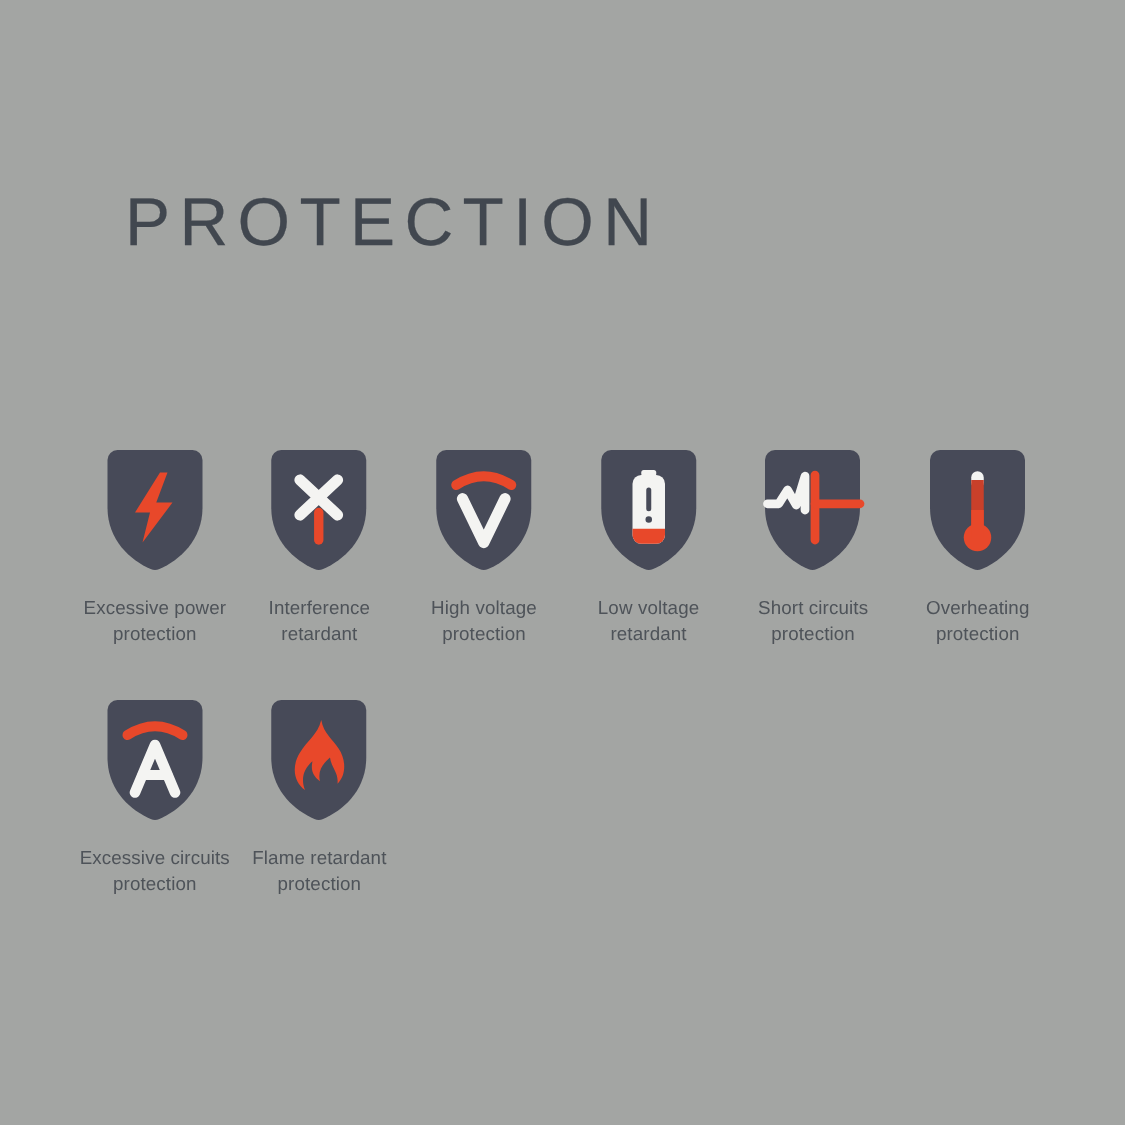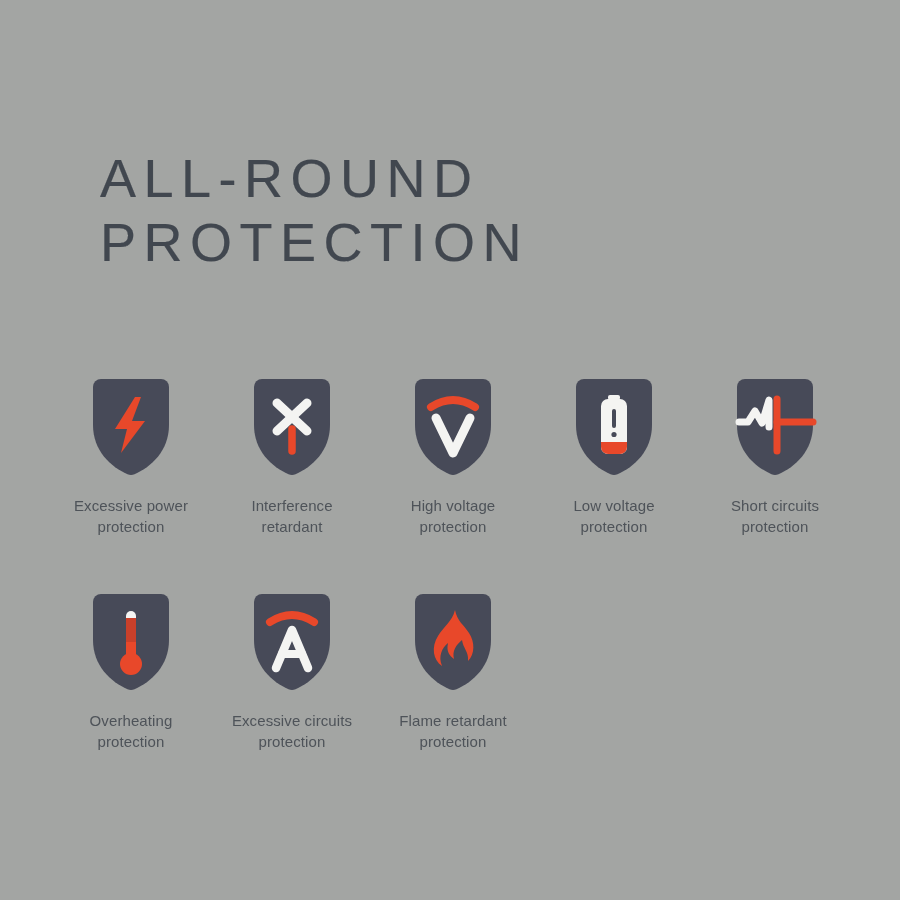--- a/index.html
+++ b/index.html
@@ -37,28 +37,27 @@
     font-weight: 400;
     letter-spacing: 7.5px;
     white-space: nowrap;
     -webkit-text-stroke: 0.2px #41474f;
   }
 
   
   .grid {
     position: absolute;
     left: 58px;
-    top: 375px;
+    top: 356px;
     width: 790px;
     display: grid;
-    grid-template-columns: repeat(5, 1fr);
+    grid-template-columns: repeat(6, 1fr);
     grid-template-rows: 200px 200px;
     column-gap: 0px;
     row-gap: 0px;
-    gap: 15px;
   }
   .cell {
     display: flex;
     flex-direction: column;
     align-items: center;
   }
   .shield-wrap {
     width: 84px;
     height: 104px;
     position: relative;
@@ -80,21 +79,20 @@
     letter-spacing: 0.1px;
     white-space: pre-line;
   }
 </style>
 </head>
 <body>
 
 <div id="poster">
 
   <div class="title-block">
-    <div class="title-line">ALL-ROUND</div>
     <div class="title-line">PROTECTION</div>
   </div>
 
   <div class="grid">
 
     <div class="cell">
       <div class="shield-wrap">
         <svg viewBox="0 0 84 104" xmlns="http://www.w3.org/2000/svg">
           <path d="M4 12 A8 8 0 0 1 12 4 L72 4 A8 8 0 0 1 80 12 L80 50 C80 76 62 92 45.5 99.2 A9 9 0 0 1 38.5 99.2 C22 92 4 76 4 50 Z" fill="#474a58"></path>
           <path d="M46 22 L26 54 L38 54 L32 78 L56 46 L43 46 L52 22 Z" fill="#e8482a"></path>
@@ -134,21 +132,21 @@
         <svg viewBox="0 0 84 104" xmlns="http://www.w3.org/2000/svg">
           <path d="M4 12 A8 8 0 0 1 12 4 L72 4 A8 8 0 0 1 80 12 L80 50 C80 76 62 92 45.5 99.2 A9 9 0 0 1 38.5 99.2 C22 92 4 76 4 50 Z" fill="#474a58"></path>
           <rect x="36" y="20" width="12" height="5" rx="2" fill="#f4f4f2"></rect>
           <rect x="29" y="24" width="26" height="55" rx="7" fill="#f4f4f2"></rect>
           <path d="M29 67 L55 67 L55 72 A7 7 0 0 1 48 79 L36 79 A7 7 0 0 1 29 72 Z" fill="#e8482a"></path>
           <rect x="40" y="34" width="4" height="19" rx="2" fill="#474a58"></rect>
           <circle cx="42" cy="59.5" r="2.6" fill="#474a58"></circle>
         </svg>
       </div>
       <div class="caption">Low voltage
-protection</div>
+retardant</div>
     </div>
 
     <div class="cell">
       <div class="shield-wrap">
         <svg viewBox="0 0 84 104" xmlns="http://www.w3.org/2000/svg">
           <path d="M4 12 A8 8 0 0 1 12 4 L72 4 A8 8 0 0 1 80 12 L80 50 C80 76 62 92 45.5 99.2 A9 9 0 0 1 38.5 99.2 C22 92 4 76 4 50 Z" fill="#474a58"></path>
           <path d="M6 47 L15 47 L22 36 L29 48 L36 25 L36 52" stroke="#f4f4f2" stroke-width="7" fill="none" stroke-linecap="round" stroke-linejoin="round"></path>
           <line x1="44" y1="24" x2="44" y2="76" stroke="#e8482a" stroke-width="7" stroke-linecap="round"></line>
           <line x1="44" y1="47" x2="80" y2="47" stroke="#e8482a" stroke-width="7" stroke-linecap="round"></line>
         </svg>

